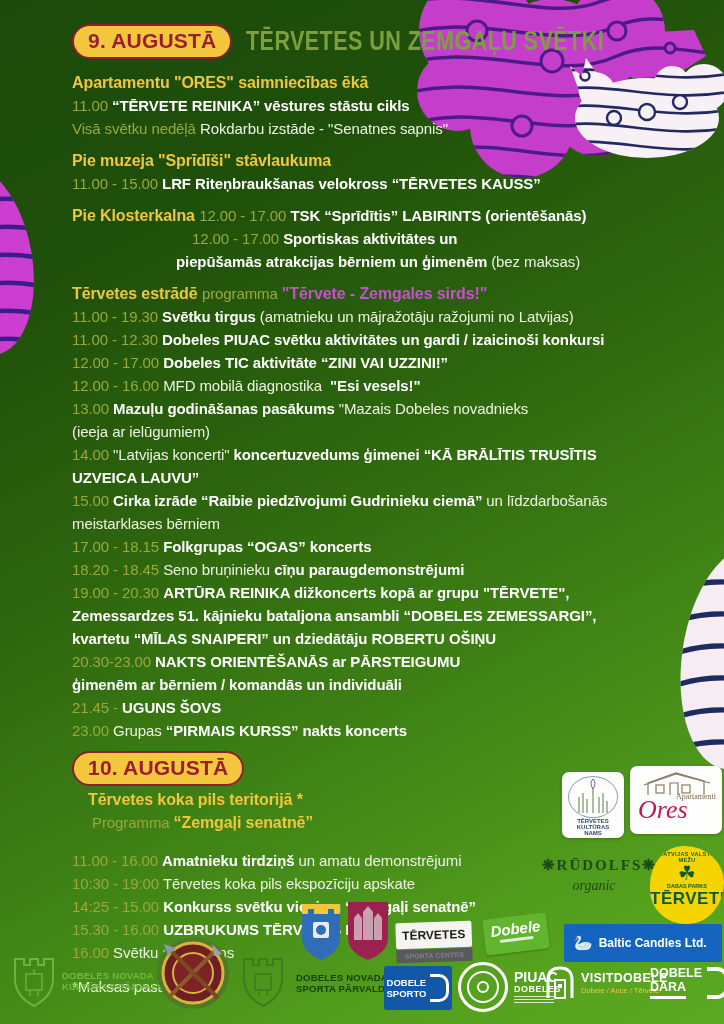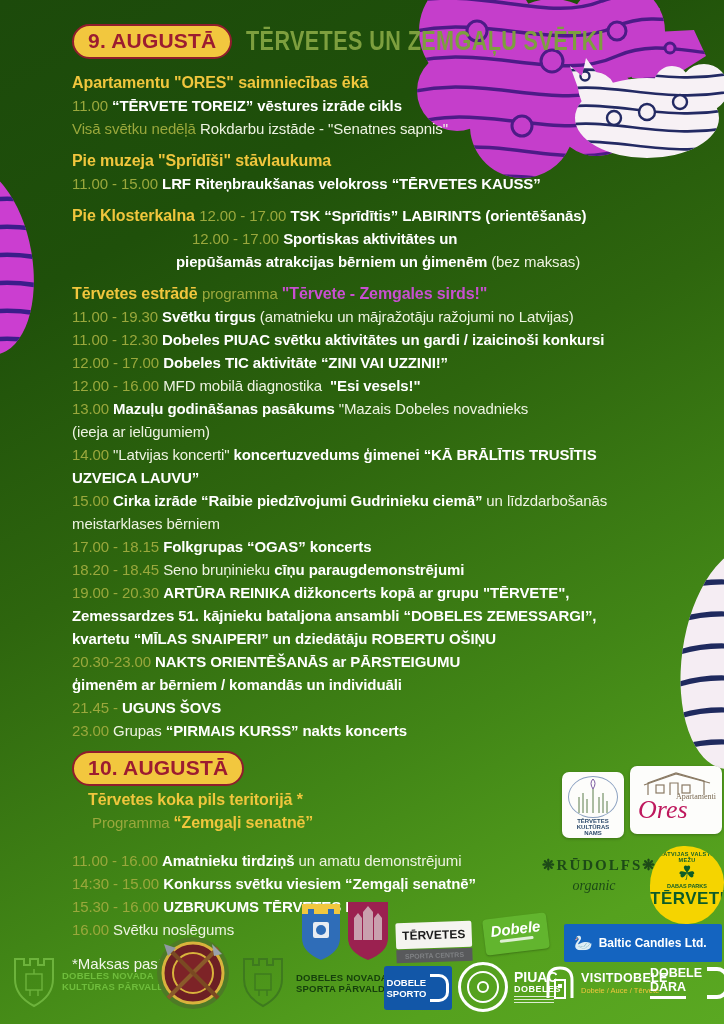--- a/index.html
+++ b/index.html
@@ -194,21 +194,21 @@
 
   <div class="content">
     <div class="badge-row">
       <span class="badge">9. AUGUSTĀ</span>
       <span class="title">TĒRVETES UN ZEMGAĻU SVĒTKI</span>
     </div>
 
     <div>
         <div class="block">
           <div class="line"><span class="sg-yb">Apartamentu "ORES" saimniecības ēkā</span></div>
-          <div class="line"><span class="sg-tm">11.00 </span><span class="sg-b">“TĒRVETE TOREIZ” vēstures izrāde cikls</span></div>
+          <div class="line"><span class="sg-tm">11.00 </span><span class="sg-b">“TĒRVETE REINIKA” vēstures stāstu cikls</span></div>
           <div class="line"><span class="sg-tm">Visā svētku nedēļā </span><span class="sg-r">Rokdarbu izstāde - "Senatnes sapnis"</span></div>
         </div>
         <div class="block">
           <div class="line"><span class="sg-yb">Pie muzeja "Sprīdīši" stāvlaukuma</span></div>
           <div class="line"><span class="sg-tm">11.00 - 15.00 </span><span class="sg-b">LRF Riteņbraukšanas velokross “TĒRVETES KAUSS”</span></div>
         </div>
         <div class="block">
           <div class="line"><span class="sg-yb">Pie Klosterkalna </span><span class="sg-tm">12.00 - 17.00 </span><span class="sg-b">TSK “Sprīdītis” LABIRINTS (orientēšanās)</span></div>
           <div class="line ind1"><span class="sg-tm">12.00 - 17.00 </span><span class="sg-b">Sportiskas aktivitātes un</span></div>
           <div class="line ind2"><span class="sg-b">piepūšamās atrakcijas bērniem un ģimenēm </span><span class="sg-r">(bez maksas)</span></div>
@@ -243,21 +243,22 @@
           <div class="block">
             <div class="line"><span class="sg-yb">Tērvetes koka pils teritorijā *</span></div>
             <div class="line"><span class="sg-tm"> Programma </span><span class="sg-yb">“Zemgaļi senatnē”</span></div>
           </div>
         </div>
     </div>
 
     <div>
         <div class="block">
           <div class="line"><span class="sg-tm">11.00 - 16.00 </span><span class="sg-b">Amatnieku tirdziņš </span><span class="sg-r">un amatu demonstrējumi</span></div>
-          <div class="line"><span class="sg-tm">14:30 - 15.00 </span><span class="sg-b">Konkurss svētku viesiem “Zemgaļi senatnē”</span></div>
+          <div class="line"><span class="sg-tm">10:30 - 19:00 </span><span class="sg-r">Tērvetes koka pils ekspozīciju apskate</span></div>
+          <div class="line"><span class="sg-tm">14:25 - 15.00 </span><span class="sg-b">Konkurss svētku viesiem “Zemgaļi senatnē”</span></div>
           <div class="line"><span class="sg-tm">15.30 - 16.00 </span><span class="sg-b">UZBRUKUMS TĒRVETES PILIJ</span></div>
           <div class="line"><span class="sg-tm">16.00 </span><span class="sg-r">Svētku noslēgums</span></div>
         </div>
       </div>
 
     <div class="footnote">*Maksas pasākumi</div>
   </div>
 
   <div class="sbox" id="logo-kn">
     <div class="ring">

